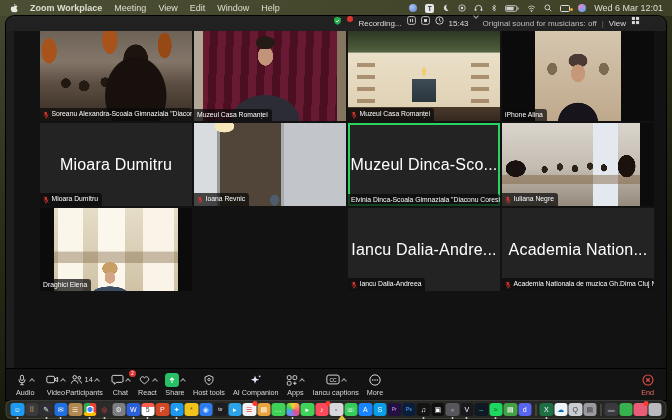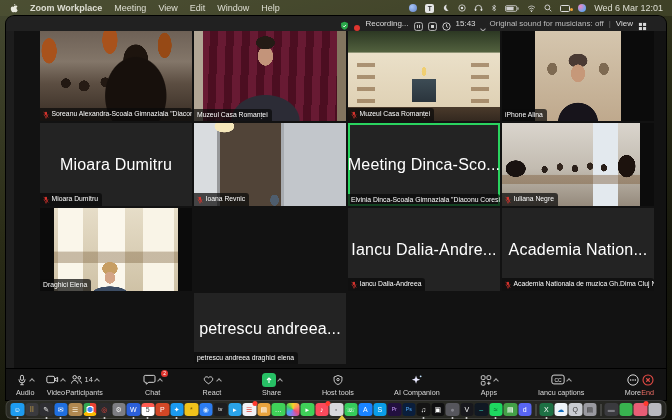--- a/index.html
+++ b/index.html
@@ -17,21 +17,21 @@
   .mb-clock{white-space:nowrap;opacity:.92}
   .st-dot{width:8px;height:8px;border-radius:50%;background:radial-gradient(circle at 35% 35%,#a9c4f5,#5f82c8)}
   .st-tsq{width:9px;height:9px;border-radius:2px;background:#e6e6e6;color:#2b2b2b;font-size:6.5px;display:flex;align-items:center;justify-content:center;font-weight:bold}
   .st-mirror{position:relative;width:10px;height:7px;border:1px solid #ddd;border-radius:1.5px}
   .st-mirror::after{content:"";position:absolute;right:-4px;top:2px;width:3px;height:3px;border-radius:50%;background:#f0a23c}
   .st-siri{width:8px;height:8px;border-radius:50%;background:radial-gradient(circle at 30% 30%,#ec86c0,#6aa4ee 70%)}
   .mb-ic{display:flex;align-items:center}
 
   
   .window{position:absolute;top:16px;left:6px;right:6px;height:384px;background:#1d1d1d;border-radius:8px 8px 0 0;box-shadow:0 0 0 1px #000}
-  .win-topbar{height:15px;display:flex;align-items:flex-end;justify-content:flex-end;gap:5px;padding:0 19px;font-size:8px;
+  .win-topbar{height:15px;display:flex;align-items:flex-start;justify-content:flex-end;gap:5px;padding:0 26px;font-size:8px;
               color:#dcdcdc;background:#212121;border-radius:8px 8px 0 0}
   .wt-dot{width:6px;height:6px;border-radius:50%;background:#e0352f}
   .wt-text{white-space:nowrap;line-height:15px}
   .wt-text.dim{color:#bdbdbd}
   .wt-sep{color:#6c6c6c}
   .wt-ic{display:flex;align-items:center}
   .chev{display:inline-block;width:4px;height:4px;border-right:1px solid #a8a8a8;border-bottom:1px solid #a8a8a8}
   .chev.down{transform:rotate(45deg);margin-top:-2px}
   .chev.up{transform:rotate(-135deg);margin-top:2px}
 
@@ -106,21 +106,21 @@
     radial-gradient(ellipse 13px 11px at 46% 73%, #c79e63 58%, rgba(0,0,0,0) 60%),
     radial-gradient(ellipse 30px 12px at 46% 103%, #3c4c63 58%, rgba(0,0,0,0) 60%),
     linear-gradient(180deg, rgba(0,0,0,0) 52%, rgba(125,98,62,.4) 53% 66%, rgba(0,0,0,0) 66%),
     linear-gradient(90deg, rgba(0,0,0,0) 12%, #faf6ea 12% 28%, rgba(0,0,0,0) 28% 38%, #fbf7ec 38% 56%, rgba(0,0,0,0) 56% 68%, #f9f4e7 68% 88%, rgba(0,0,0,0) 88%),
     linear-gradient(180deg,#e6ddc8 0%,#cfc2a6 100%)}
 
   
   .toolbar{position:absolute;bottom:0;left:0;right:0;height:32px;background:#131313;border-top:1px solid #000;
            display:flex;align-items:center}
   .tb-left{display:flex;gap:12px;margin-left:10px}
-  .tb-center{flex:1;display:flex;justify-content:space-between;align-items:center;gap:8px}
+  .tb-center{flex:1;display:flex;justify-content:flex-start;align-items:center;gap:8px}
   .tb-right{margin-right:12px}
   .tbtn{display:flex;flex-direction:column;align-items:center;justify-content:center;gap:2px;color:#d9d9d9;
         font-size:7.2px;line-height:1;cursor:default}
   .tb-iconrow{position:relative;display:flex;align-items:center;gap:2px;height:14px}
   .tb-count{font-size:7.5px;color:#d9d9d9}
   .tb-badge{position:absolute;top:-3px;right:-6px;min-width:7px;height:7px;border-radius:4px;background:#e0352f;
             color:#fff;font-size:5px;display:flex;align-items:center;justify-content:center;padding:0 1px}
   .share-sq{width:14px;height:14px;border-radius:3.5px;background:#27c065;display:flex;align-items:center;justify-content:center}
   .tbtn.end-btn .tb-label{color:#ef6e66}
 
@@ -304,21 +304,21 @@
               <svg viewBox="0 0 8 10" width="6" height="8">
                 <rect x="2.7" y=".6" width="2.6" height="4.4" rx="1.3" fill="#e0352f"></rect>
                 <path d="M1.5 3.7v.7a2.5 2.5 0 0 0 5 0v-.7M4 7.2v1.6M2.8 8.8h2.4" stroke="#e0352f" stroke-width=".8" fill="none"></path>
                 <path d="M1 .8l6 7.6" stroke="#e0352f" stroke-width=".9"></path>
               </svg>
             </span>
             <span>Ioana Revnic</span>
           </div>
         </div>
         <div class="tile scene-off active" style="left: 334px; top: 92px; width: 152px; height: 83px;">
-          <div class="big-name">Meeting Dinca-Sco...</div>
+          <div class="big-name">Muzeul Dinca-Sco...</div>
           <div class="chip">
             <span>Elvinia Dinca-Scoala Gimnaziala "Diaconu Coresi" Fi...</span>
           </div>
         </div>
         <div class="tile scene-classroom-bright" style="left: 488px; top: 92px; width: 152px; height: 83px;">
           <div class="chip">
             <span class="mic">
               <svg viewBox="0 0 8 10" width="6" height="8">
                 <rect x="2.7" y=".6" width="2.6" height="4.4" rx="1.3" fill="#e0352f"></rect>
                 <path d="M1.5 3.7v.7a2.5 2.5 0 0 0 5 0v-.7M4 7.2v1.6M2.8 8.8h2.4" stroke="#e0352f" stroke-width=".8" fill="none"></path>
@@ -352,26 +352,20 @@
             <span class="mic">
               <svg viewBox="0 0 8 10" width="6" height="8">
                 <rect x="2.7" y=".6" width="2.6" height="4.4" rx="1.3" fill="#e0352f"></rect>
                 <path d="M1.5 3.7v.7a2.5 2.5 0 0 0 5 0v-.7M4 7.2v1.6M2.8 8.8h2.4" stroke="#e0352f" stroke-width=".8" fill="none"></path>
                 <path d="M1 .8l6 7.6" stroke="#e0352f" stroke-width=".9"></path>
               </svg>
             </span>
             <span>Academia Nationala de muzica Gh.Dima Cluj Nap...</span>
           </div>
         </div>
-        <div class="tile scene-off" style="left: 180px; top: 262px; width: 152px; height: 71px;">
-          <div class="big-name">petrescu andreea...</div>
-          <div class="chip">
-            <span>petrescu andreea draghici elena</span>
-          </div>
-        </div>
       </div>
 
     <div class="toolbar">
       <div class="tb-left">
           <div class="tbtn">
             <div class="tb-iconrow">
               <svg viewBox="0 0 14 13" width="12" height="12">
                 <rect x="5.2" y="1" width="3.6" height="6" rx="1.8" stroke="#e8e8e8" fill="none"></rect>
                 <path d="M3.5 5.6v.7a3.5 3.5 0 0 0 7 0v-.7M7 10v2M5 12h4" stroke="#e8e8e8" fill="none"></path>
               </svg>

